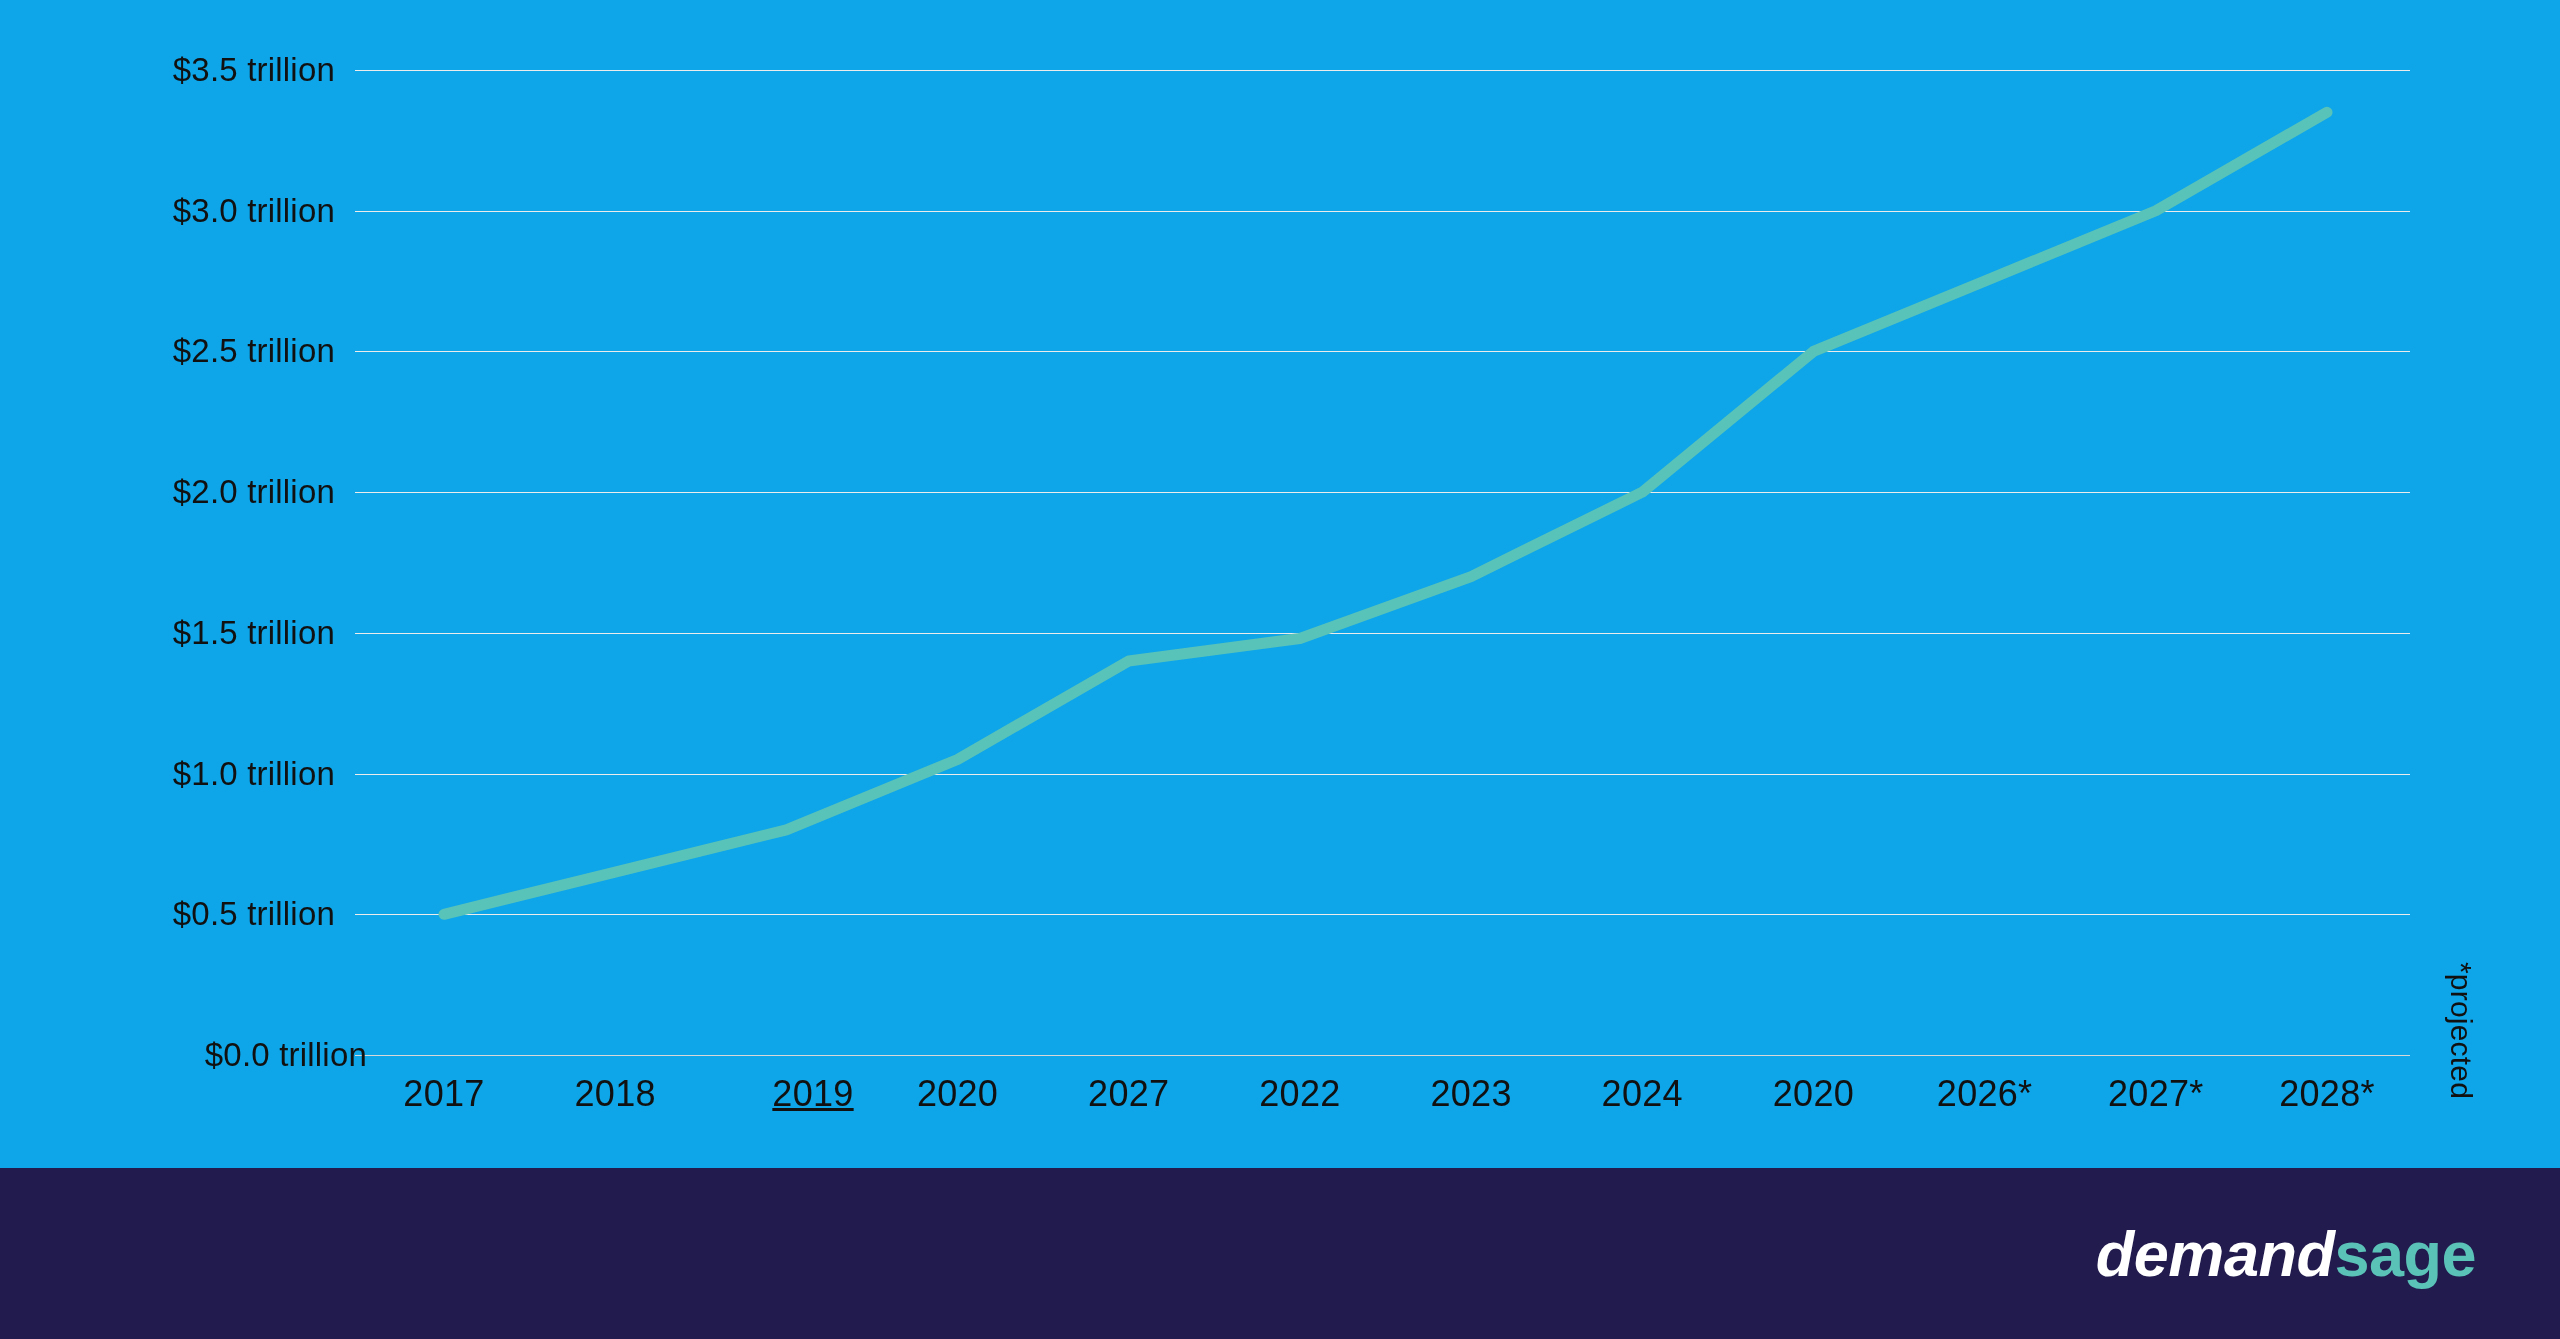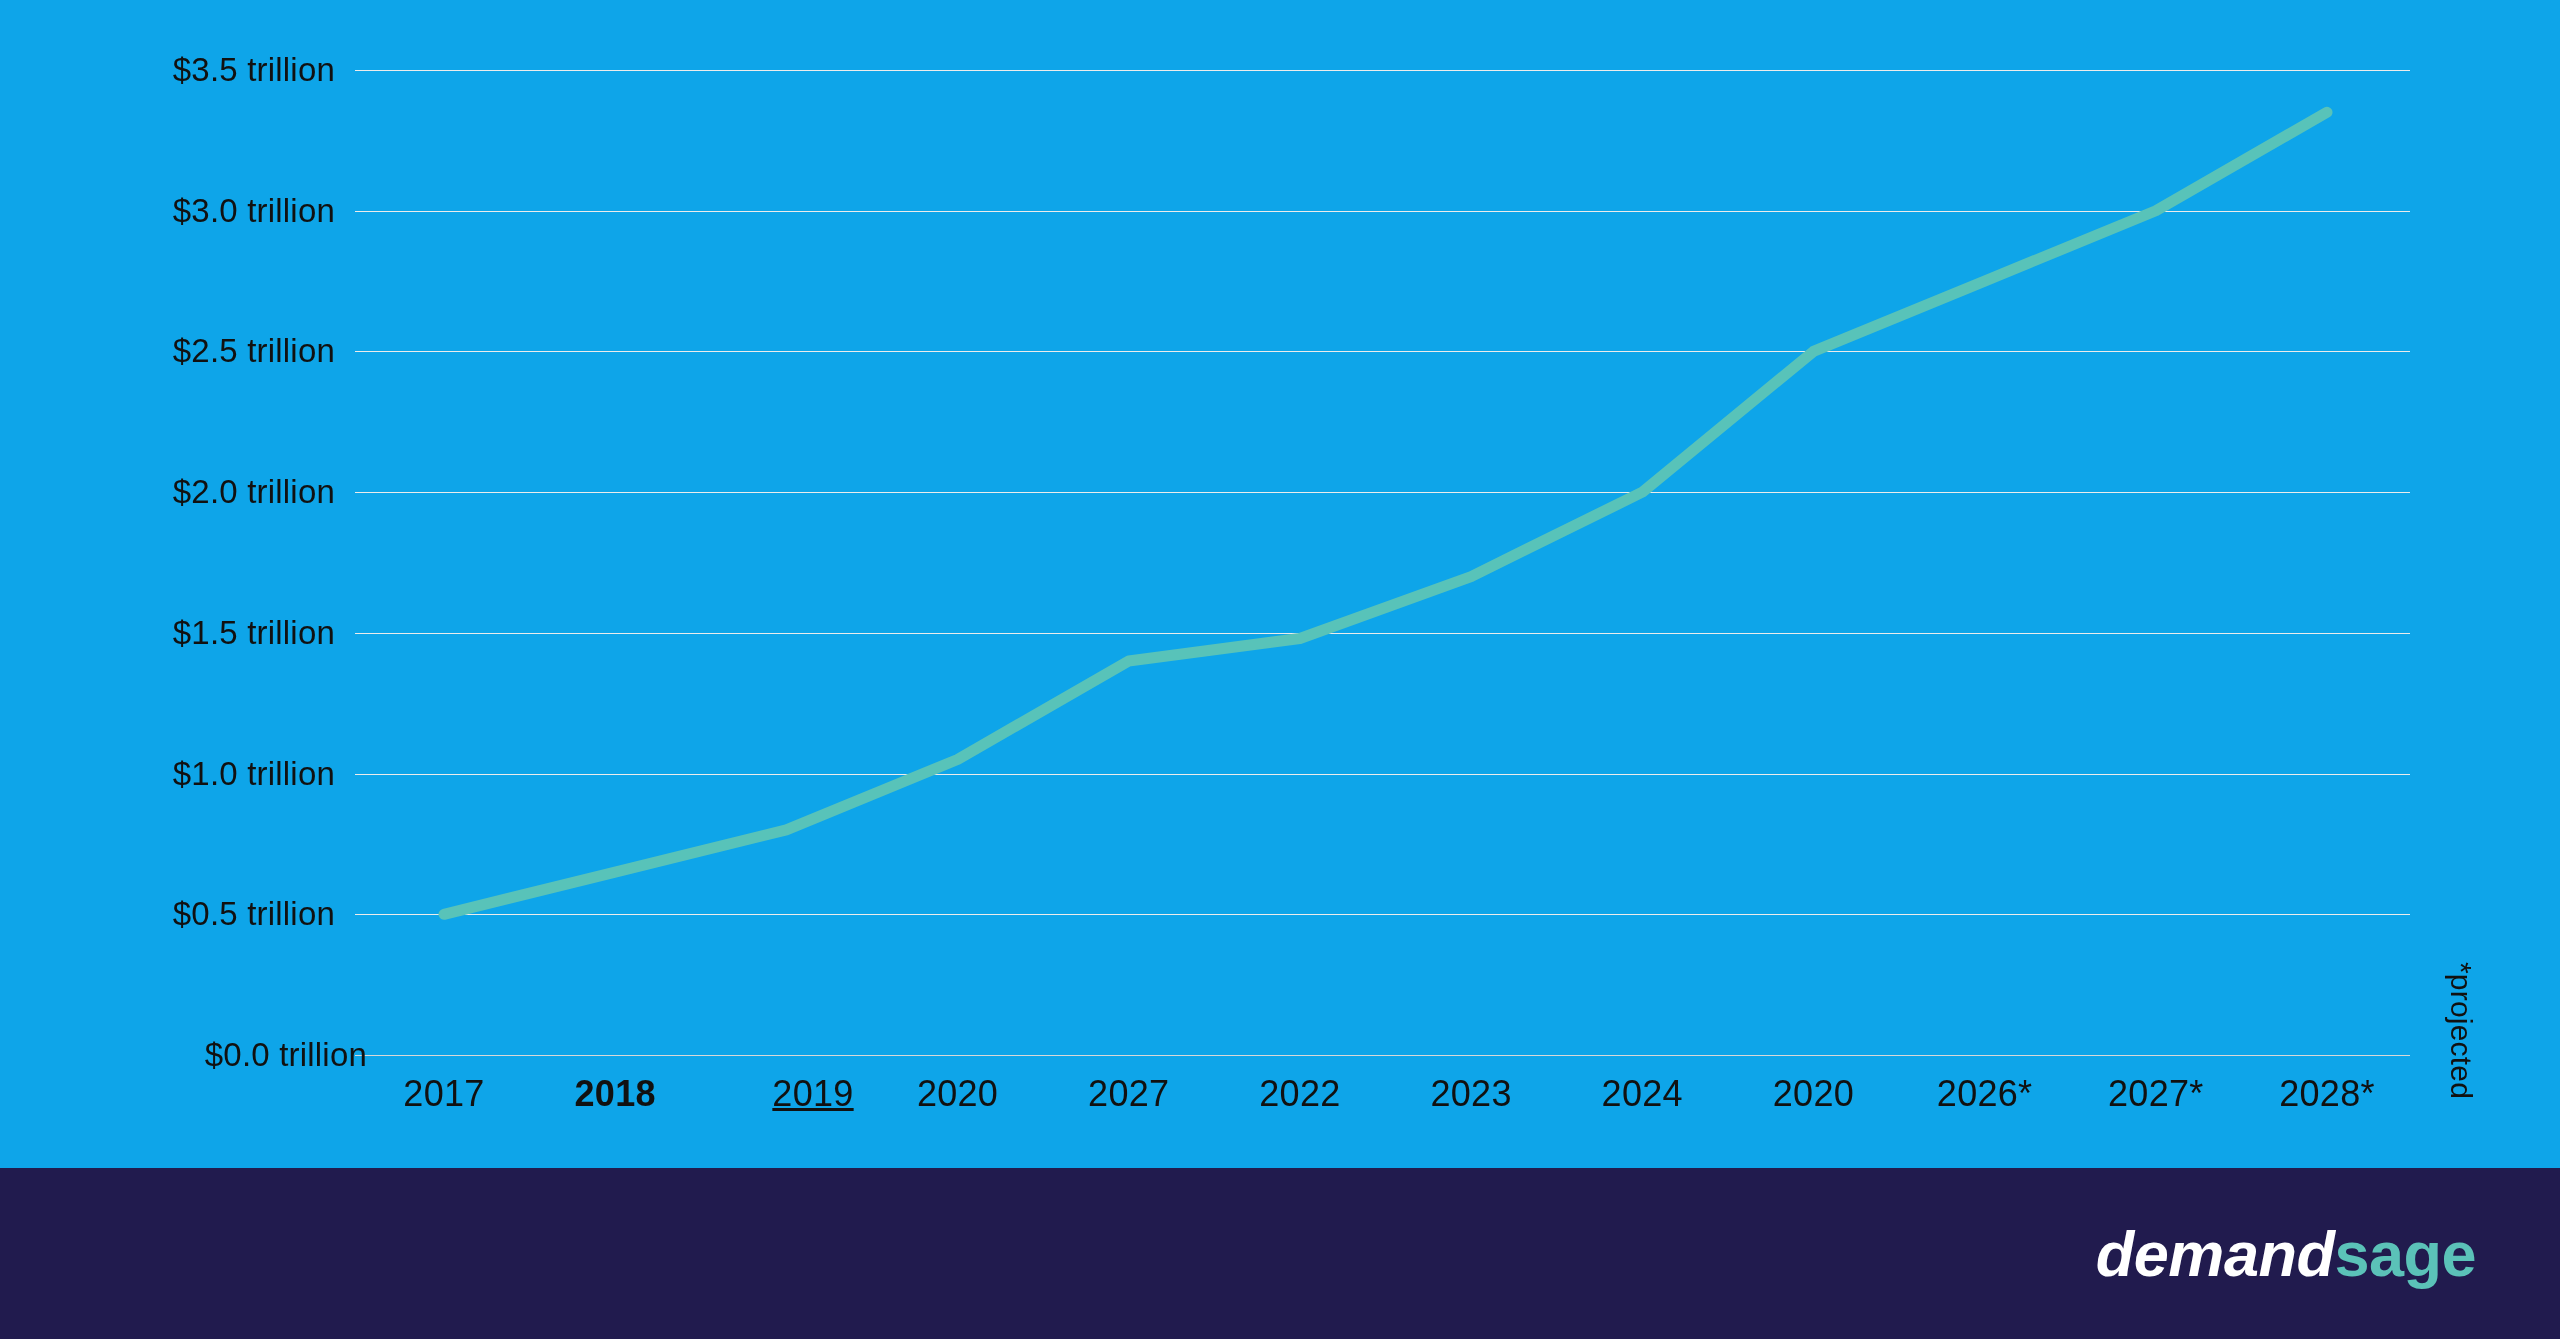--- a/index.html
+++ b/index.html
@@ -147,21 +147,21 @@
         <div class="ytick" style="top: 914.286px; left: 0px; width: 335px;">$0.5 trillion</div>
         <div class="ytick" style="top: 1055px; left: 0px; width: 335px; margin-left: 32px;">$0.0 trillion</div>
       </div>
 
     <svg id="series-svg" viewBox="0 0 2560 1168" preserveAspectRatio="none">
       <polyline id="series-path" fill="none" stroke="#58c3b9" stroke-width="11" stroke-linecap="round" stroke-linejoin="round" points="444,914.2857142857143 615.1818181818182,872.0714285714286 786.3636363636364,829.8571428571429 957.5454545454545,759.5 1128.7272727272727,661 1299.909090909091,638.4857142857143 1471.090909090909,576.5714285714286 1642.2727272727273,492.1428571428572 1813.4545454545455,351.42857142857144 1984.6363636363637,281.07142857142856 2155.818181818182,210.71428571428578 2327,112.21428571428567"></polyline>
     </svg>
 
     <div id="xlabel-layer">
         <div class="xtick" style="left: 444px;">2017</div>
-        <div class="xtick" style="left: 615.182px; font-weight: bold;">2018</div>
+        <div class="xtick" style="left: 615.182px;">2018</div>
         <div class="xtick" style="left: 813px; text-decoration: underline;">2019</div>
         <div class="xtick" style="left: 957.545px;">2020</div>
         <div class="xtick" style="left: 1128.73px;">2027</div>
         <div class="xtick" style="left: 1299.91px;">2022</div>
         <div class="xtick" style="left: 1471.09px;">2023</div>
         <div class="xtick" style="left: 1642.27px;">2024</div>
         <div class="xtick" style="left: 1813.45px;">2020</div>
         <div class="xtick" style="left: 1984.64px;">2026*</div>
         <div class="xtick" style="left: 2155.82px;">2027*</div>
         <div class="xtick" style="left: 2327px;">2028*</div>

